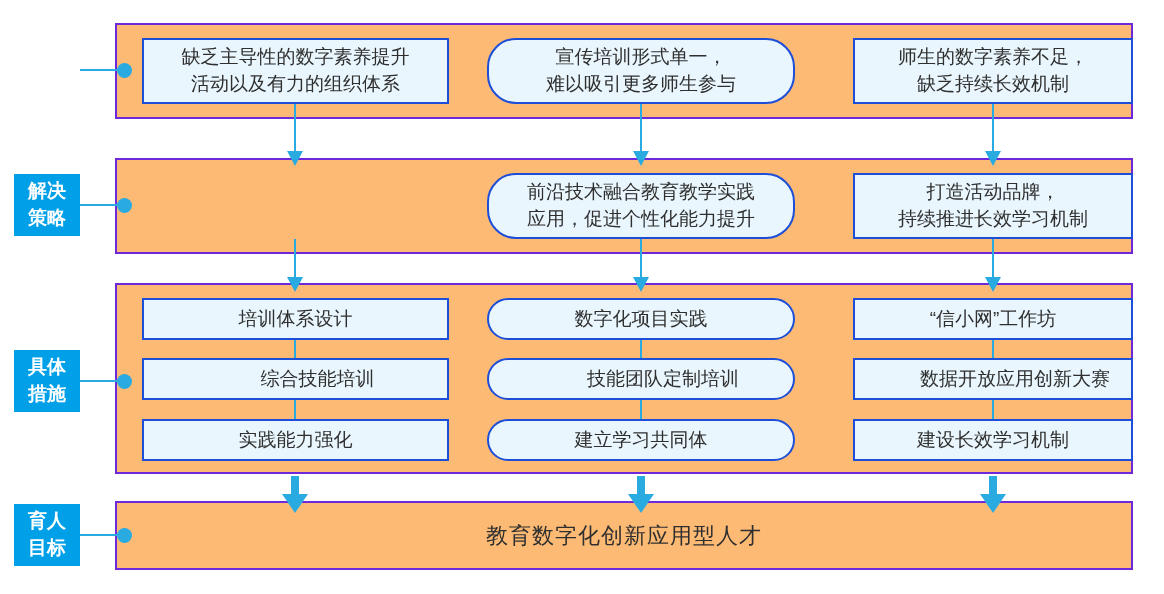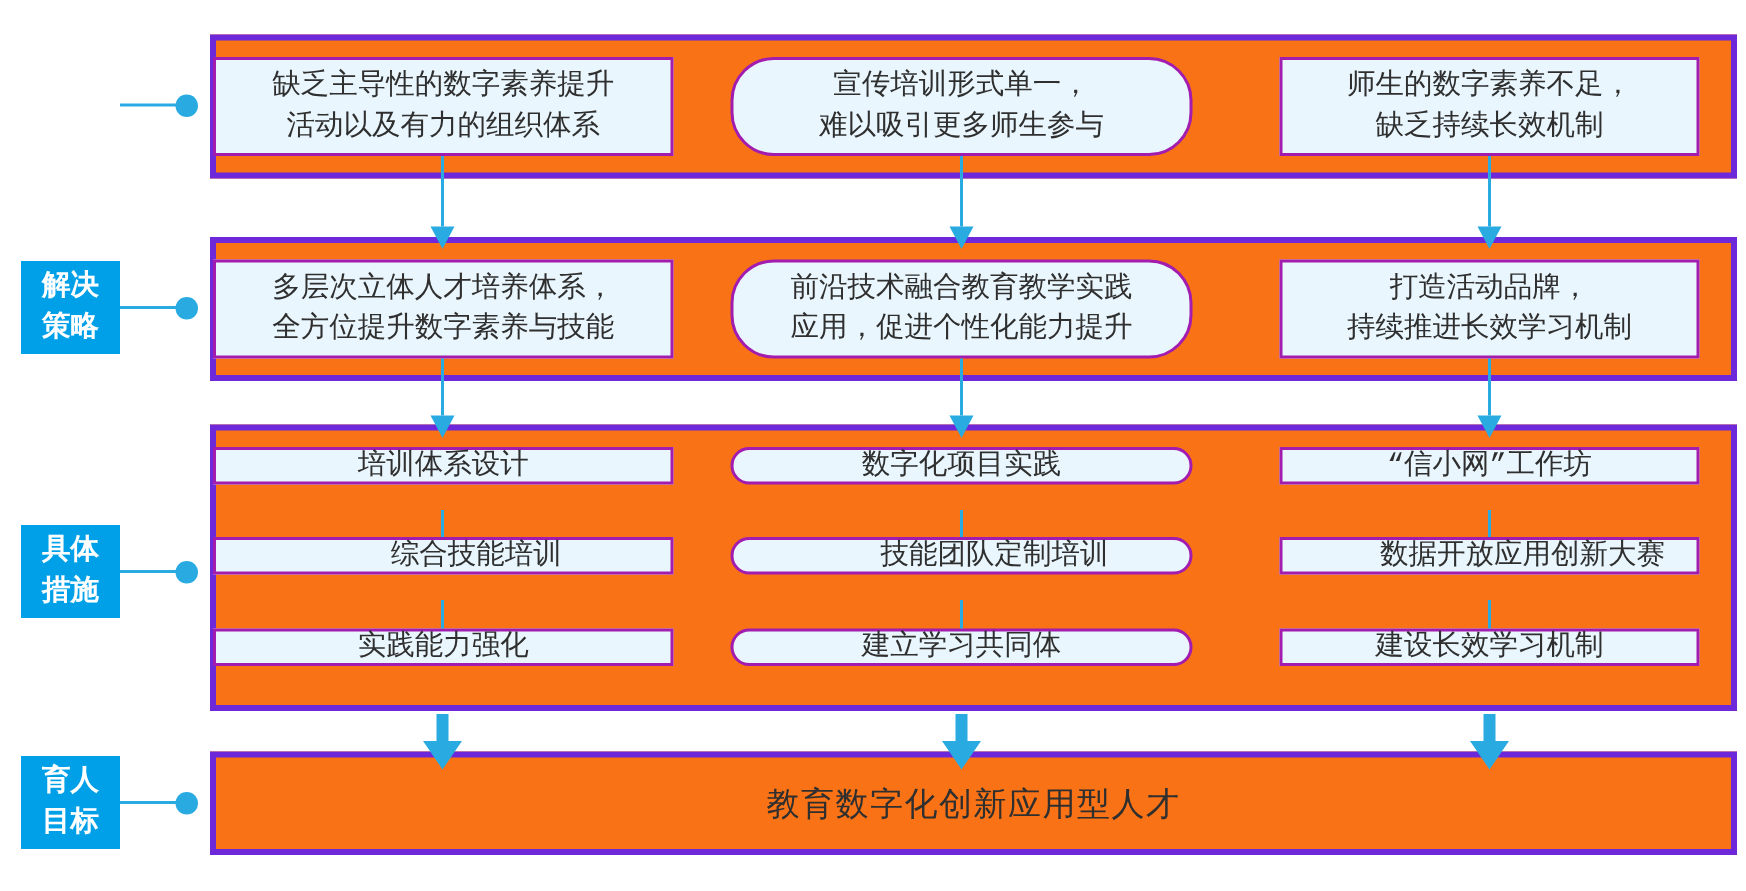--- a/index.html
+++ b/index.html
@@ -1,45 +1,45 @@
 <!DOCTYPE html>
 <html><head>
 <meta charset="utf-8">
 <style>
   html,body{margin:0;padding:0;background:#ffffff;}
   body{font-family:"Liberation Sans","DejaVu Sans",sans-serif;}
   #stage{position:relative;width:1164px;height:594px;background:#fff;overflow:hidden;}
 
   
-  .panel{position:absolute;left:140px;width:1018px;border:4px solid #6d28d9;
-         background:#f97316;box-sizing:border-box;}
+  .panel{position:absolute;left:115px;width:1018px;border:2px solid #6d28d9;
+         background:#fdba74;box-sizing:border-box;}
   .panel1{top:23px;height:96px;}
   .panel2{top:158px;height:96px;}
   .panel3{top:283px;height:191px;}
   .panel4{top:501px;height:69px;display:flex;align-items:center;justify-content:center;}
 
   
   .tag{position:absolute;left:14px;width:66px;height:62px;background:#00a0e9;color:#ffffff;
        font-size:19px;font-weight:bold;line-height:1.4;display:flex;align-items:center;
        justify-content:center;text-align:center;white-space:pre-line;}
   .tag1{top:39px;} .tag2{top:174px;} .tag3{top:350px;} .tag4{top:504px;}
 
   .tag-line{position:absolute;left:80px;width:40px;height:2px;background:#29abe2;}
   .tl1{top:69px;} .tl2{top:204px;} .tl3{top:380px;} .tl4{top:534px;}
   .tag-dot{position:absolute;left:117px;width:15px;height:15px;border-radius:50%;background:#29abe2;}
   .td1{top:63px;} .td2{top:198px;} .td3{top:374px;} .td4{top:528px;}
 
   
-  .cell{position:absolute;border:2px solid #a21caf;background:#e9f6fd;box-sizing:border-box;
+  .cell{position:absolute;border:2px solid #1d4ed8;background:#e9f6fd;box-sizing:border-box;
         display:flex;align-items:center;justify-content:center;text-align:center;
         color:#2f2f2f;font-size:19px;line-height:1.4;white-space:pre-line;}
   .colA{left:142px;width:307px;} .colB{left:487px;width:308px;border-radius:29px;} .colC{left:853px;width:280px;}
   .rowTall{height:66px;}
   .r1{top:38px;} .r2{top:173px;}
-  .rowSmall{height:25px;font-size:19px;font-family:Liberation Mono, monospace;}
+  .rowSmall{height:42px;font-size:19px;}
   .m1{top:298px;} .m2{top:358px;padding-left:44px;} .m3{top:419px;}
 
   .goal{color:#2f2f2f;font-size:22px;letter-spacing:1px;}
 
   
   .vlink{position:absolute;width:2px;background:#29abe2;}
 
   
   .stem{position:absolute;background:#29abe2;}
   .head{position:absolute;width:0;height:0;border-left:8px solid transparent;
@@ -77,22 +77,20 @@
   <div class="tag-dot td3"></div>
   <div class="tag-dot td4"></div>
 
   <div class="cell colA rowTall r1">缺乏主导性的数字素养提升
 活动以及有力的组织体系</div>
   <div class="cell colB rowTall r1">宣传培训形式单一，
 难以吸引更多师生参与</div>
   <div class="cell colC rowTall r1">师生的数字素养不足，
 缺乏持续长效机制</div>
 
-  <div class="cell colA rowTall r2">多层次立体人才培养体系，
-全方位提升数字素养与技能</div>
   <div class="cell colB rowTall r2">前沿技术融合教育教学实践
 应用，促进个性化能力提升</div>
   <div class="cell colC rowTall r2">打造活动品牌，
 持续推进长效学习机制</div>
 
   <div class="cell colA rowSmall m1">培训体系设计</div>
   <div class="cell colA rowSmall m2">综合技能培训</div>
   <div class="cell colA rowSmall m3">实践能力强化</div>
 
   <div class="cell colB rowSmall m1">数字化项目实践</div>

